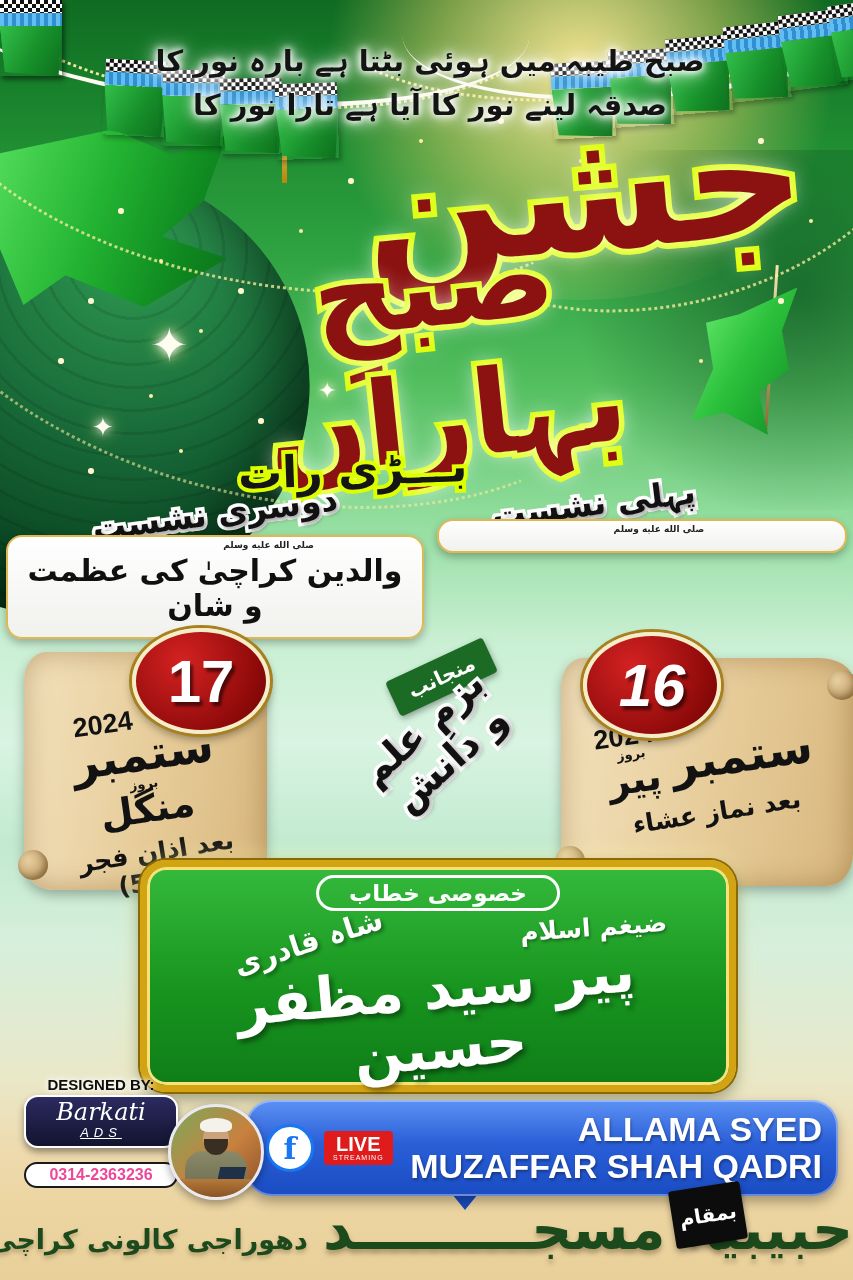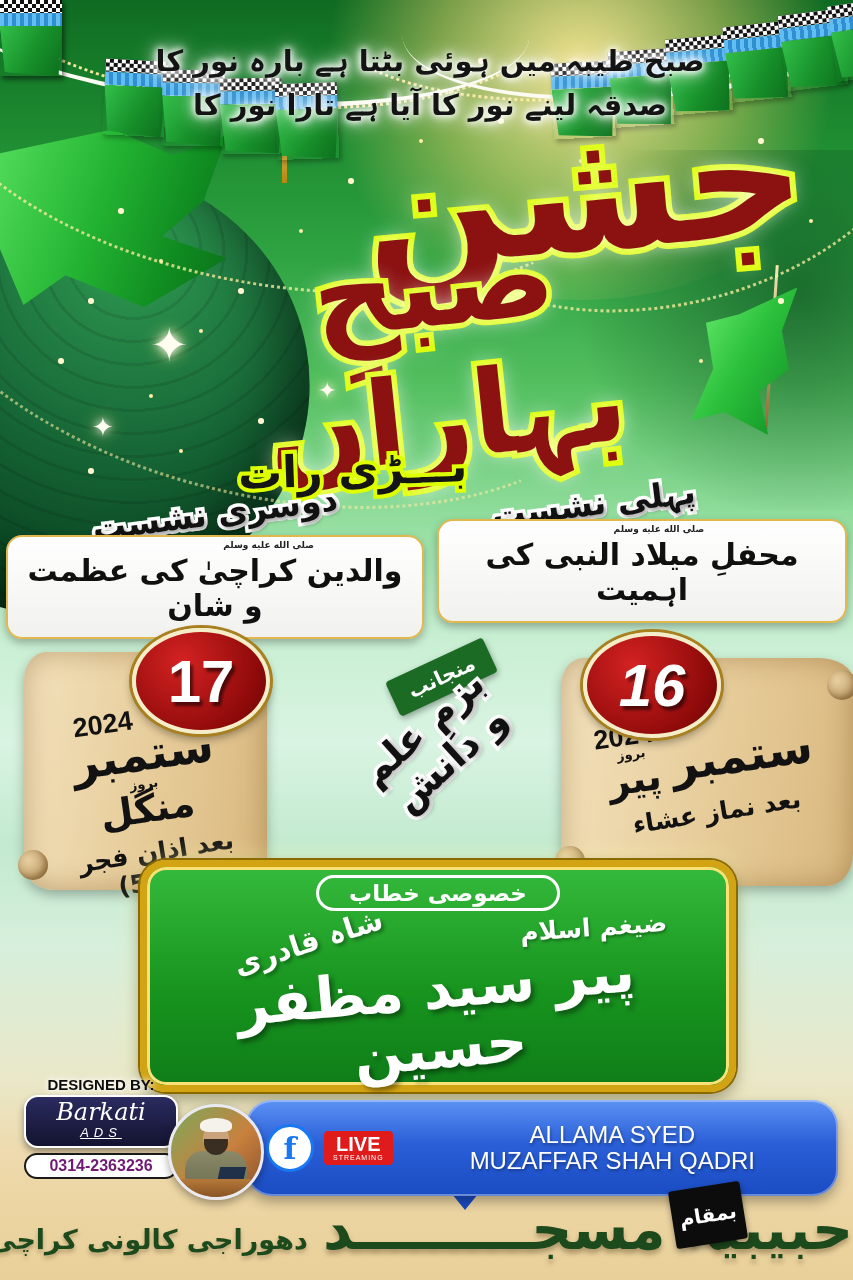--- a/index.html
+++ b/index.html
@@ -149,21 +149,21 @@
   .spk-name{position:absolute;top:92px;left:0;width:100%;text-align:center;color:#fff;font-size:57px;font-weight:bold;
     transform:rotate(-5deg);text-shadow:3px 4px 5px rgba(0,0,0,.4);line-height:1.05;}
 
   
   .designer{left:24px;top:1076px;width:154px;text-align:center;font-family:"Liberation Sans",sans-serif;}
   .des-heading{font-size:15px;font-weight:bold;color:#0d0d0d;text-shadow:0 0 5px #fff,0 0 8px #fff;}
   .des-box{margin-top:2px;background:linear-gradient(#2b2b60,#131330);border:2px solid #fff;border-radius:14px;
     padding:3px 6px 6px;color:#fff;box-shadow:0 4px 7px rgba(0,0,0,.4);}
   .des-brand{font-family:"DejaVu Serif",serif;font-style:italic;font-size:24px;line-height:1.05;}
   .des-brand-sub{font-size:13px;letter-spacing:5px;font-style:italic;text-decoration:underline;}
-  .des-phone{margin-top:5px;background:#fff;border:2px solid #1a1a1a;border-radius:16px;font-size:16px;font-weight:bold;color:#701a75;padding:2px 2px;}
+  .des-phone{margin-top:14px;background:#fff;border:2px solid #1a1a1a;border-radius:16px;font-size:16px;font-weight:bold;color:#ec4899;padding:2px 2px;}
 
   .photo{left:168px;top:1104px;width:90px;height:90px;border-radius:50%;overflow:hidden;border:3px solid #e9e9f2;
     box-shadow:0 4px 9px rgba(0,0,0,.35);background:linear-gradient(135deg,#7ba95c,#c8813e 55%,#8a4f2a);z-index:5;}
   .ph-body{position:absolute;left:14px;top:44px;width:62px;height:40px;border-radius:18px 18px 0 0;background:linear-gradient(#8a8a6a,#6d6d50);}
   .ph-head{position:absolute;left:32px;top:18px;width:26px;height:26px;border-radius:50%;background:#caa27b;}
   .ph-cap{position:absolute;left:29px;top:11px;width:32px;height:14px;border-radius:50% 50% 30% 30%;background:#f4f2ea;}
   .ph-beard{position:absolute;left:33px;top:32px;width:24px;height:16px;border-radius:0 0 12px 12px;background:#3a2e22;}
   .ph-desk{position:absolute;left:0;top:72px;width:90px;height:18px;background:linear-gradient(#b5793a,#8a5424);}
   .ph-laptop{position:absolute;left:48px;top:60px;width:26px;height:12px;background:#203048;transform:skewX(-12deg);}
 
@@ -171,22 +171,22 @@
     background:linear-gradient(180deg,#5d92f4,#2a5fd8 45%,#1a4cc2);
     box-shadow:inset 0 0 0 2px rgba(255,255,255,.35), 0 6px 12px rgba(0,0,0,.3);
     display:flex;align-items:center;padding:0 16px 0 20px;gap:10px;z-index:4;}
   .fb-circle{width:42px;height:42px;border-radius:50%;background:#fff;border:3px solid #1877f2;flex:0 0 auto;
     display:flex;align-items:center;justify-content:center;font-family:"DejaVu Serif",serif;font-weight:bold;
     font-size:30px;color:#1877f2;}
   .live-badge{background:#e01b1b;color:#fff;border-radius:4px;padding:3px 9px 4px;line-height:1;text-align:center;flex:0 0 auto;
     font-family:"Liberation Sans",sans-serif;}
   .live-main{font-size:20px;font-weight:bold;display:block;}
   .live-sub{font-size:7px;letter-spacing:1px;display:block;}
-  .live-name{flex:1;color:#fff;font-family:"Liberation Sans",sans-serif;font-weight:normal;text-align:center;
-    font-size:24px;line-height:1.1;text-shadow:1px 2px 3px rgba(0,0,0,.35);}
+  .live-name{flex:1;color:#fff;font-family:"Liberation Sans",sans-serif;font-weight:bold;text-align:right;
+    font-size:34px;line-height:1.1;text-shadow:1px 2px 3px rgba(0,0,0,.35);}
   .bar-tail{left:452px;top:1194px;width:0;height:0;border:13px solid transparent;border-top:16px solid #1a4cc2;}
 
   .venue-badge{left:672px;top:1186px;width:72px;height:58px;background:#0c0c0c;transform:rotate(-9deg);
     display:flex;align-items:center;justify-content:center;color:#fff;font-size:20px;font-weight:bold;border-radius:3px;
     box-shadow:0 3px 6px rgba(0,0,0,.4);z-index:6;}
   .venue-line{left:0;top:1196px;width:100%;direction:rtl;text-align:center;color:#1d4a1d;white-space:nowrap;}
   .venue-name{font-size:57px;font-weight:bold;text-shadow:0 4px 5px rgba(60,40,10,.35);}
   .venue-address{font-size:27px;font-weight:bold;margin-right:10px;text-shadow:0 3px 4px rgba(60,40,10,.3);}
 </style>
 </head>
@@ -285,21 +285,20 @@
   </div>
 
   <div class="abs title-word1 urdu">جشن</div>
   <div class="abs title-word2 urdu">صبحِ بہاراں</div>
   <div class="abs subtitle urdu">بـــڑی رات</div>
 
   <div class="abs session sess-first">
     <div class="sess-label urdu">پہلی نشست</div>
     <div class="sess-box urdu">
       <span class="honorific">صلى الله عليه وسلم</span>
-      <span>محفلِ میلاد النبی کی اہمیت</span>
     </div>
   </div>
 
   <div class="abs session sess-second">
     <div class="sess-label urdu">دوسری نشست</div>
     <div class="sess-box urdu">
       <span class="honorific">صلى الله عليه وسلم</span>
       <span>والدین کراچیٰ کی عظمت و شان</span>
     </div>
   </div>

